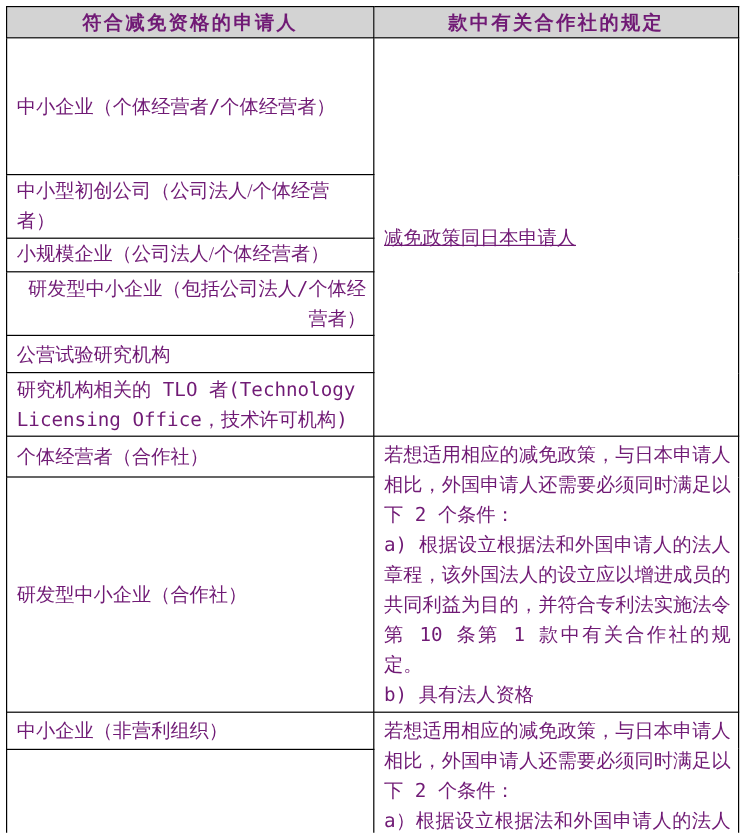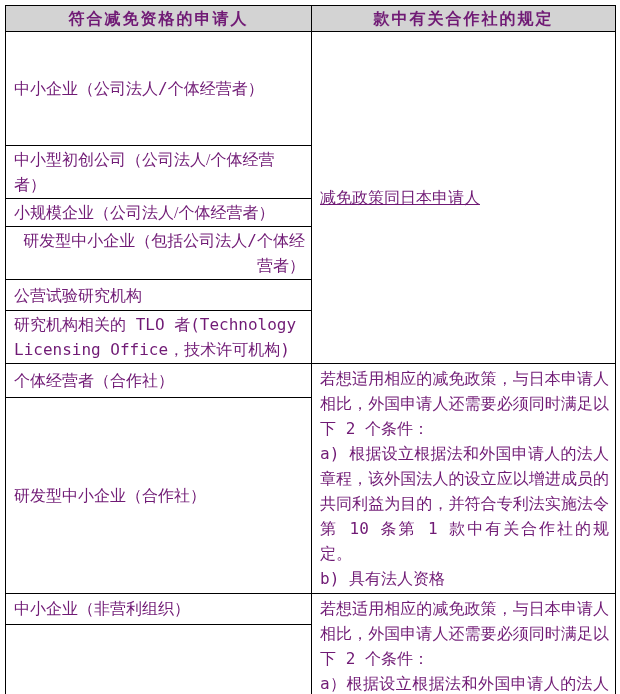--- a/index.html
+++ b/index.html
@@ -75,21 +75,21 @@
     </colgroup>
     <thead>
       <tr>
         <th>符合减免资格的申请人</th>
         <th>款中有关合作社的规定</th>
       </tr>
     </thead>
     <tbody>
 
       <tr class="h114">
-        <td class="left-cell">中小企业（公司法人/个体经营者）</td>
+        <td class="left-cell">中小企业（个体经营者/个体经营者）</td>
         <td class="right-merged-center" rowspan="6">减免政策同日本申请人</td>
       </tr>
       <tr class="h25">
         <td class="left-cell">中小型初创公司（公司法人/个体经营者）</td>
       </tr>
       <tr class="h25">
         <td class="left-cell">小规模企业（公司法人/个体经营者）</td>
       </tr>
       <tr class="h49">
         <td class="left-cell">研发型中小企业（包括公司法人/个体经营者）</td>

